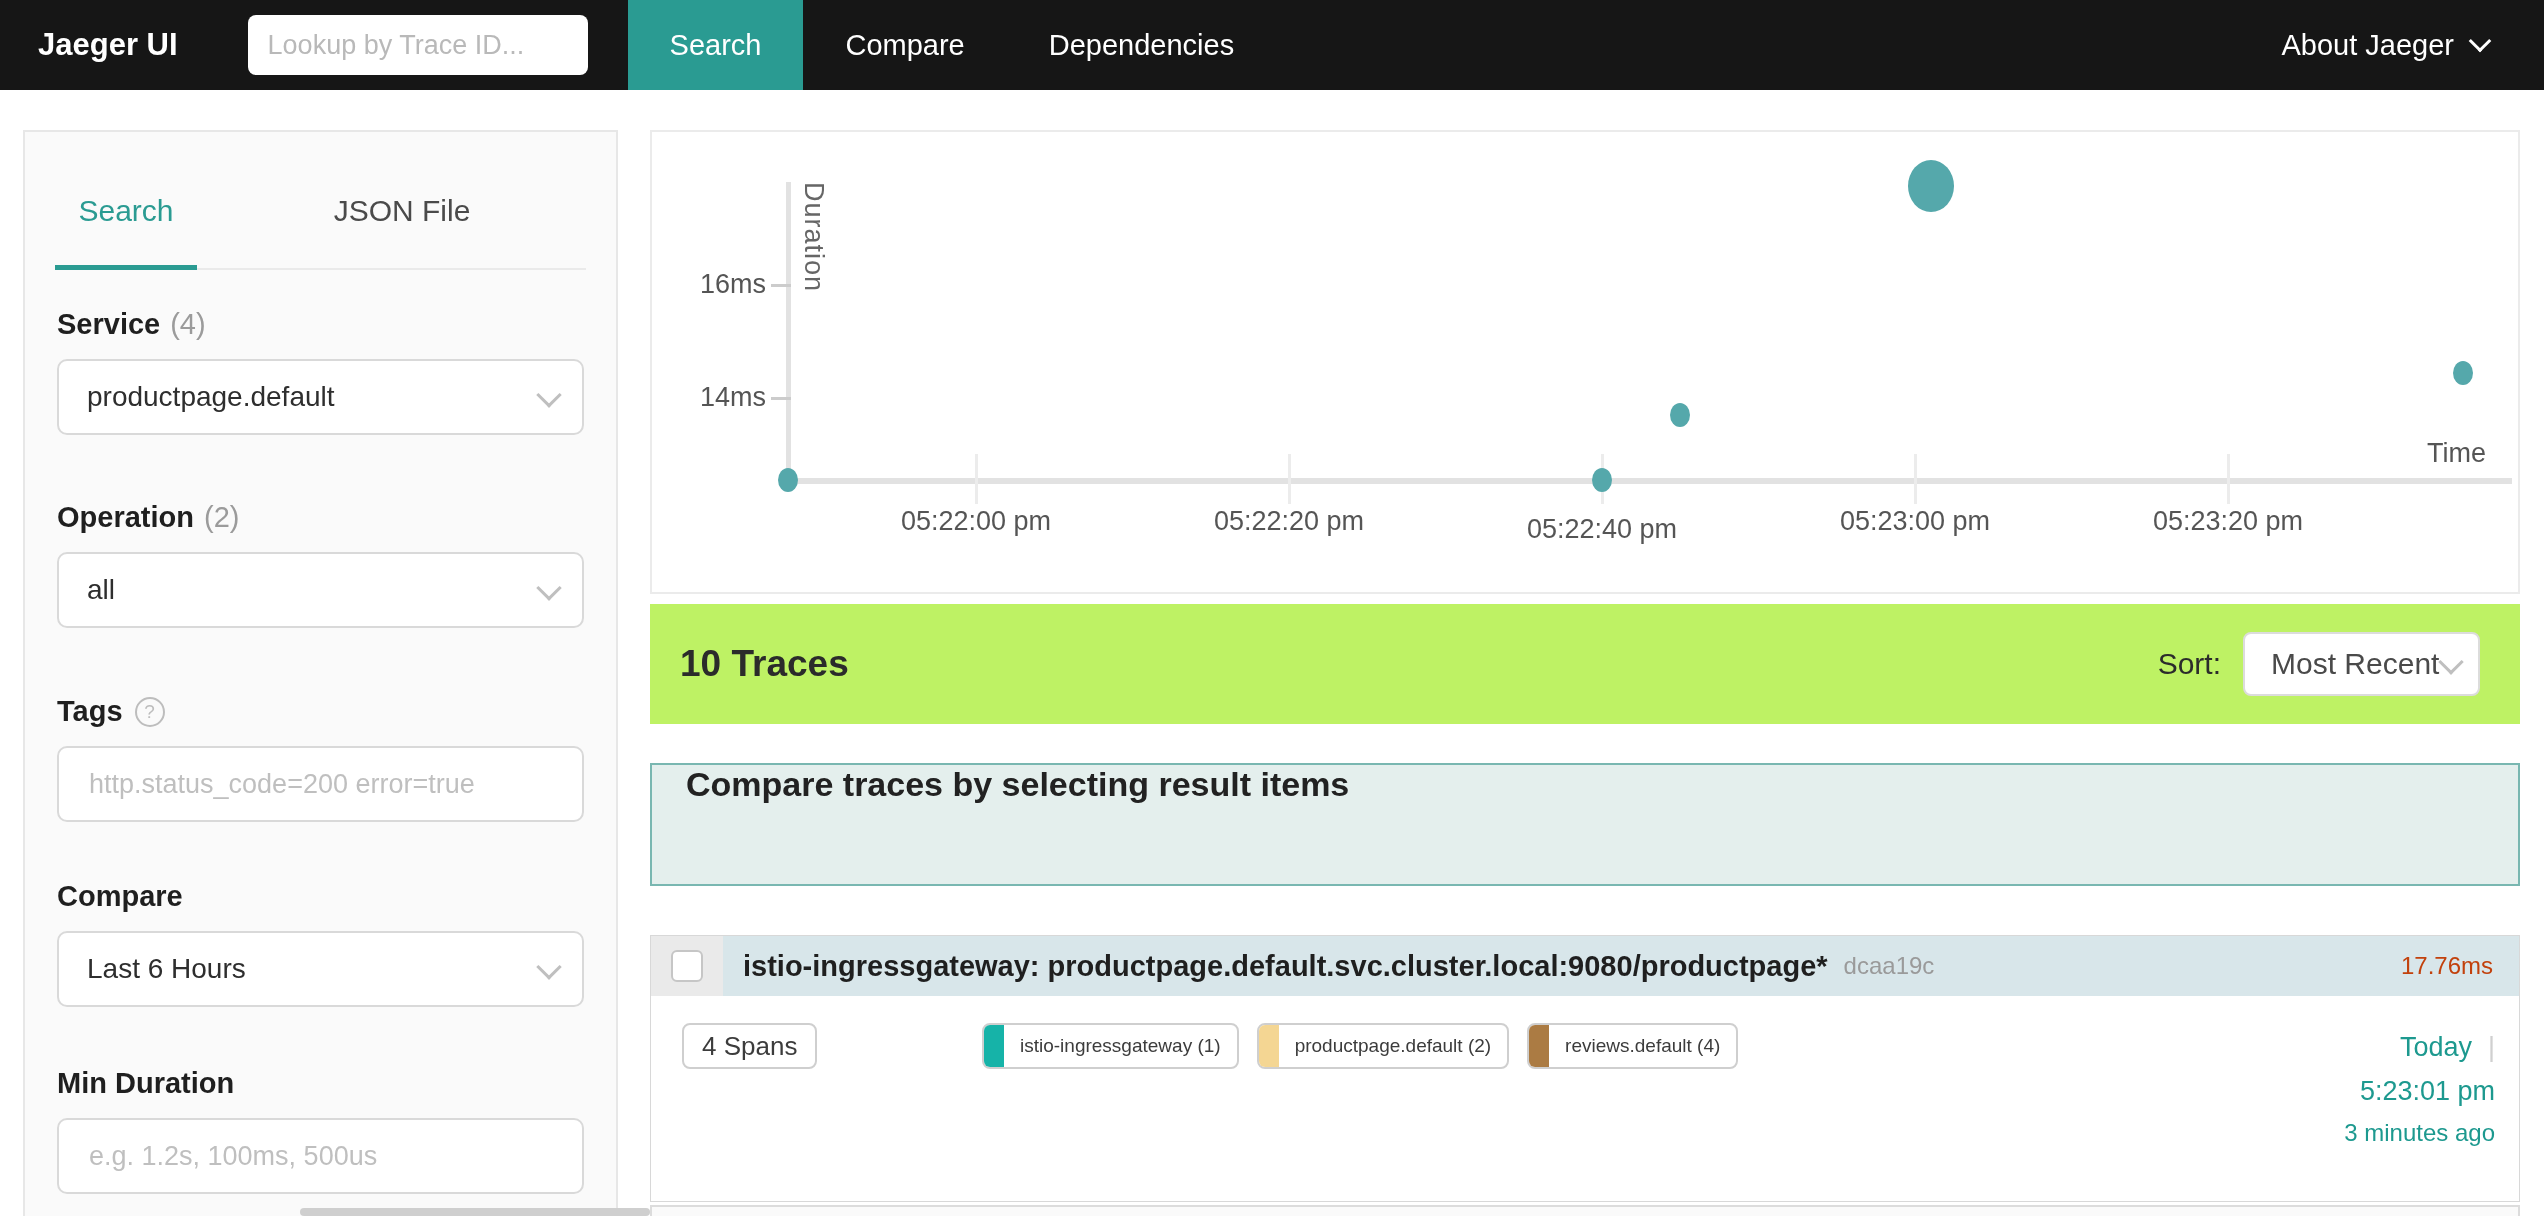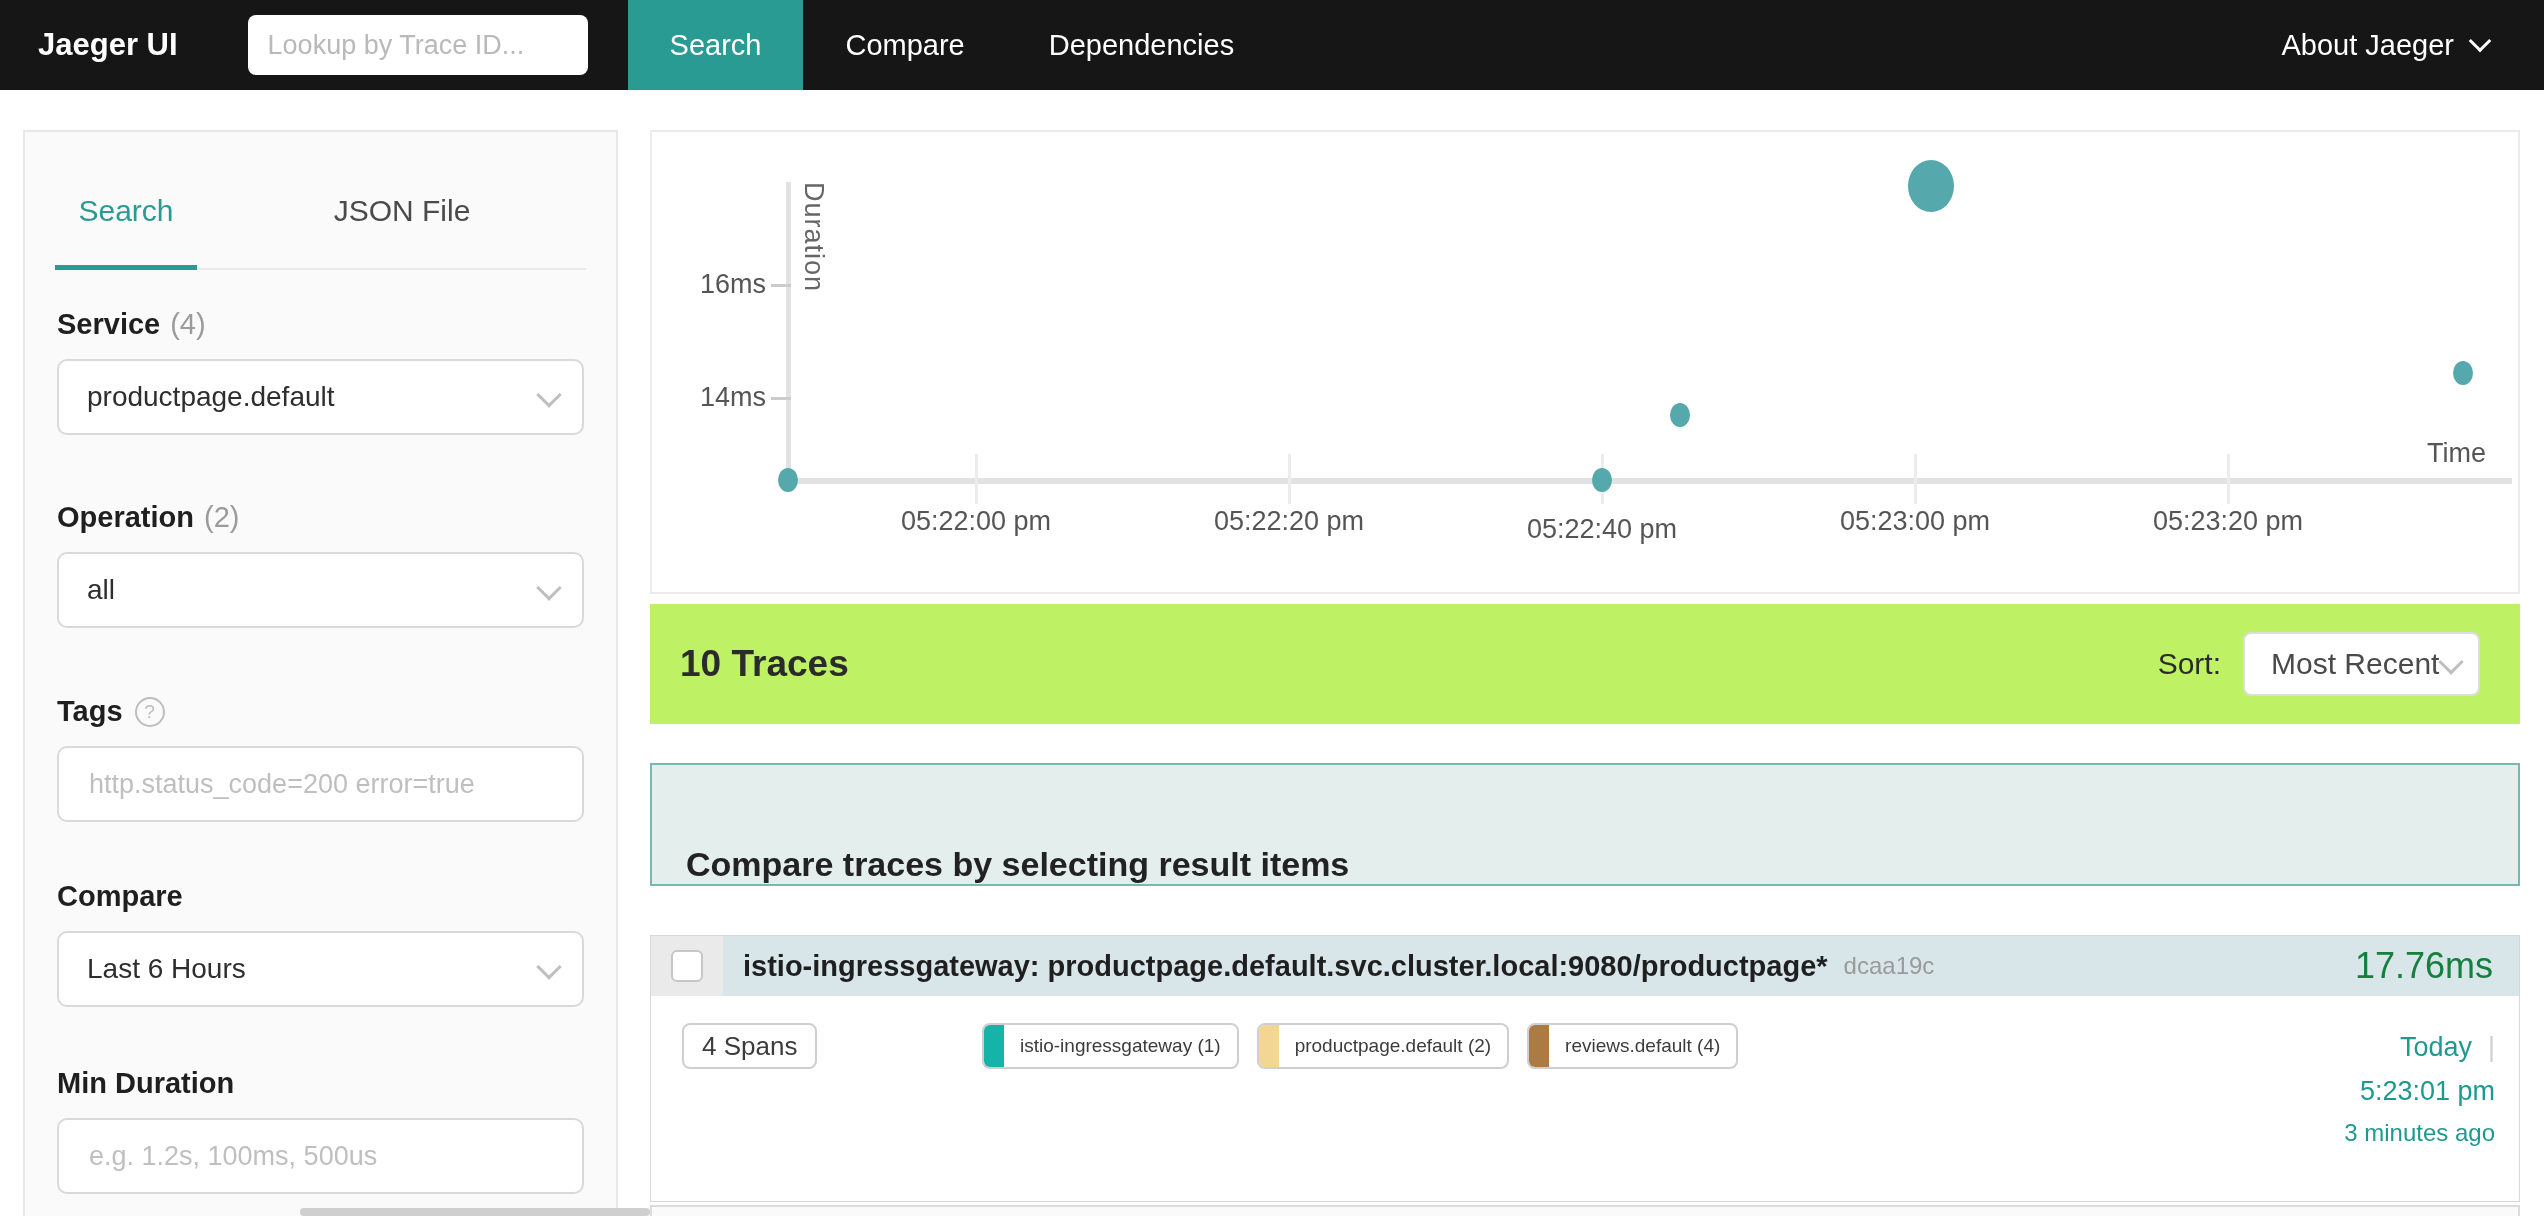--- a/index.html
+++ b/index.html
@@ -54,32 +54,32 @@
   
   .results-bar{position:absolute;left:650px;top:604px;width:1870px;height:120px;background:#bef264;
     display:flex;align-items:center;box-sizing:border-box;padding:0 40px 0 30px;}
   .count{font-size:37px;font-weight:bold;color:#2b2b2b;}
   .sort-lbl{margin-left:auto;font-size:30px;color:#2b2b2b;margin-right:22px;}
   .sort-sel{width:237px;height:64px;background:#ffffff;border:2px solid #dcdcdc;border-radius:8px;
     box-sizing:border-box;display:flex;align-items:center;padding:0 18px 0 26px;cursor:pointer;}
   .sort-sel .val{font-size:30px;color:#4a4a4a;flex:1;}
   
   .banner{position:absolute;left:650px;top:763px;width:1870px;height:123px;background:#e4efed;
-    border:2px solid #79b7b1;box-sizing:border-box;display:flex;align-items:flex-end;}
+    border:2px solid #79b7b1;box-sizing:border-box;display:flex;align-items:flex-start;}
   .banner .txt-b{margin-left:34px;font-size:34px;font-weight:bold;color:#222;}
   
   .trace-card{position:absolute;left:650px;top:935px;width:1870px;height:267px;background:#ffffff;
     border:1px solid #d8d8d8;box-sizing:border-box;}
   .trace-head{display:flex;height:60px;cursor:pointer;}
   .cb-col{width:72px;background:#eaeaea;display:flex;align-items:center;justify-content:center;flex:none;}
   .cbox{width:32px;height:32px;background:#ffffff;border:2px solid #c6c6c6;border-radius:6px;box-sizing:border-box;cursor:pointer;}
   .head-main{flex:1;background:#d8e6ea;display:flex;align-items:center;padding:0 26px 0 20px;min-width:0;}
   .t-title{font-size:29px;font-weight:bold;color:#1f1f1f;white-space:nowrap;}
   .t-id{font-size:24px;color:#9a9a9a;margin-left:16px;}
-  .t-dur{margin-left:auto;font-size:36px;color:#15803d;}
+  .t-dur{margin-left:auto;font-size:24px;color:#c2410c;}
   .trace-body{position:relative;height:198px;}
   .pill{position:absolute;left:31px;top:27px;height:46px;border:2px solid #cfcfcf;border-radius:8px;background:#fff;
     display:flex;align-items:center;padding:0 18px;font-size:26px;color:#3c3c3c;box-sizing:border-box;}
   .svc-tags{position:absolute;left:331px;top:27px;display:flex;gap:18px;}
   .svc-tag{display:flex;height:46px;border:2px solid #cfcfcf;border-radius:8px;background:#fff;overflow:hidden;box-sizing:border-box;}
   .stripe{width:20px;flex:none;}
   .svc-lbl{display:flex;align-items:center;padding:0 16px;font-size:19px;color:#3c3c3c;white-space:nowrap;}
   .when{position:absolute;right:24px;top:36px;text-align:right;color:#1d998f;}
   .when .d{font-size:27px;} .when .pipe{color:#d0d0d0;margin-left:16px;}
   .when .t{font-size:27px;margin-top:13px;} .when .a{font-size:24px;margin-top:12px;}

